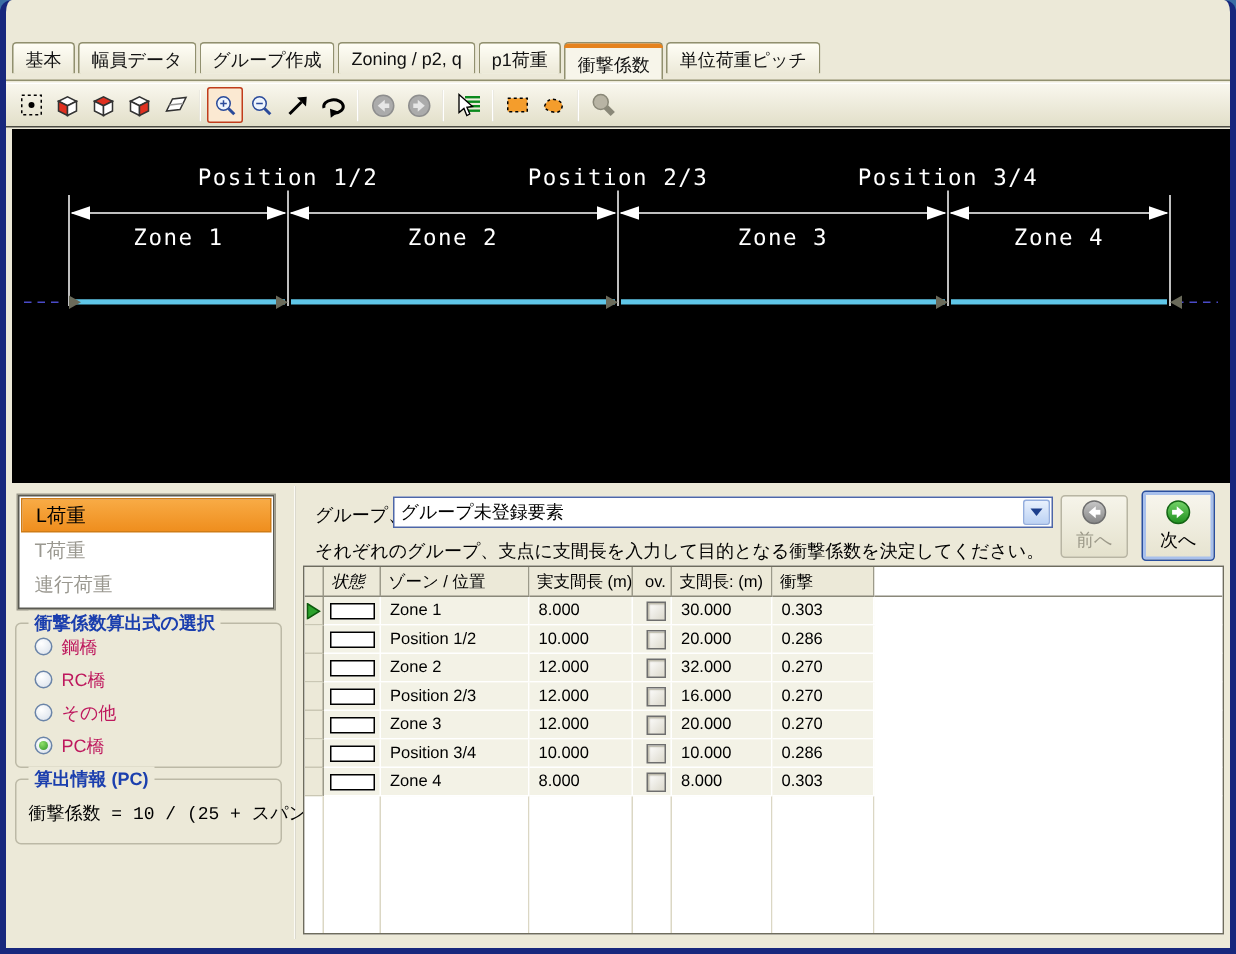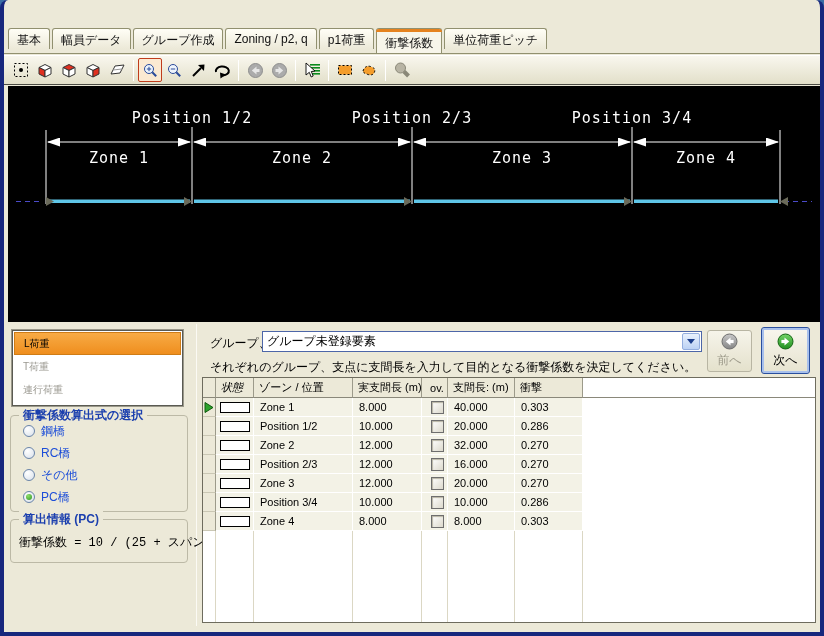--- a/index.html
+++ b/index.html
@@ -47,34 +47,34 @@
   
   .canvas{position:absolute;left:4px;top:86px;width:812px;height:236px;background:#000;}
   .canvas svg{display:block;}
   .cad-text{font-family:"DejaVu Sans Mono","Liberation Mono",monospace;font-size:15px;fill:#fff;letter-spacing:1px;}
   
   .bottom{position:absolute;left:0;top:322px;width:816px;height:310px;background:#ece9d8;}
   .vdivider{position:absolute;left:192px;top:2px;width:1px;height:302px;background:#8a887a;border-right:1px solid #fbfaf4;}
   
   .loadlist{position:absolute;left:8px;top:8px;width:171px;height:76px;background:#fff;
     border:1px solid #5a5a52;outline:1px solid #9a988a;padding:1px;}
-  .loaditem{height:23px;line-height:23px;padding-left:9px;font-size:10px;color:#9a9890;}
+  .loaditem{height:23px;line-height:23px;padding-left:9px;font-size:13px;color:#9a9890;}
   .loaditem.selected{background:linear-gradient(180deg,#f8ab45,#ef8e1e);border:1px solid #cf7c16;color:#000;line-height:21px;}
   
   .gbox{position:absolute;border:1px solid #bcb9a6;border-radius:4px;background:transparent;}
   .gbox .legend{position:absolute;top:-9px;left:8px;background:#ece9d8;padding:0 4px;
     font-size:12px;font-weight:bold;color:#1b3fae;white-space:nowrap;}
   .gbox1{left:6px;top:93px;width:178px;height:97px;}
   .gbox2{left:6px;top:197px;width:178px;height:44px;}
   .radiorow{display:flex;align-items:center;gap:6px;margin:8px 0 0 12px;height:14px;}
   .radio{width:12px;height:12px;border-radius:50%;border:1px solid #6a84a8;
     background:radial-gradient(circle at 35% 30%,#ffffff,#d8e0ea);flex:0 0 auto;}
   .radio.checked::after{content:'';display:block;width:6px;height:6px;margin:2px;border-radius:50%;
     background:radial-gradient(circle at 35% 30%,#8fe06a,#2f9426);}
-  .radiolabel{font-size:12px;color:#1d4ed8;}
+  .radiolabel{font-size:12px;color:#be185d;}
   .formula-text{position:absolute;left:8px;top:14px;font-size:12px;color:#000;white-space:nowrap;font-family:Liberation Mono, monospace;}
   
   .grp-label{position:absolute;left:206px;top:13px;font-size:12px;color:#000;}
   .combo{position:absolute;left:258px;top:9px;width:440px;height:21px;background:#fff;
     border:1px solid #4d66a8;display:flex;align-items:center;}
   .combo-value{flex:1;font-size:12px;padding-left:4px;color:#000;overflow:hidden;white-space:nowrap;}
   .combo-btn{width:18px;height:17px;margin-right:1px;border-radius:2px;border:1px solid #94aede;
     background:linear-gradient(180deg,#e9f1fd,#bcd2f4);display:flex;align-items:center;justify-content:center;}
   .combo-arrow{width:0;height:0;border-left:4px solid transparent;border-right:4px solid transparent;border-top:5px solid #1c3e8c;}
   .instruction{position:absolute;left:206px;top:37px;font-size:12px;color:#000;white-space:nowrap;}
@@ -366,21 +366,21 @@
             </svg>
         </div>
         <div class="gc c1">
             <span class="statusbox"></span>
           </div>
         <div class="gc c2">Zone 1</div>
         <div class="gc c3">8.000</div>
         <div class="gc c4">
             <span class="checkbox"></span>
           </div>
-        <div class="gc c5">40.000</div>
+        <div class="gc c5">30.000</div>
         <div class="gc c6">0.303</div>
         <div class="gc c-fill"></div>
       </div>
 
       <div class="grow data">
         <div class="gc c-sel"></div>
         <div class="gc c1">
             <span class="statusbox"></span>
           </div>
         <div class="gc c2">Position 1/2</div>

